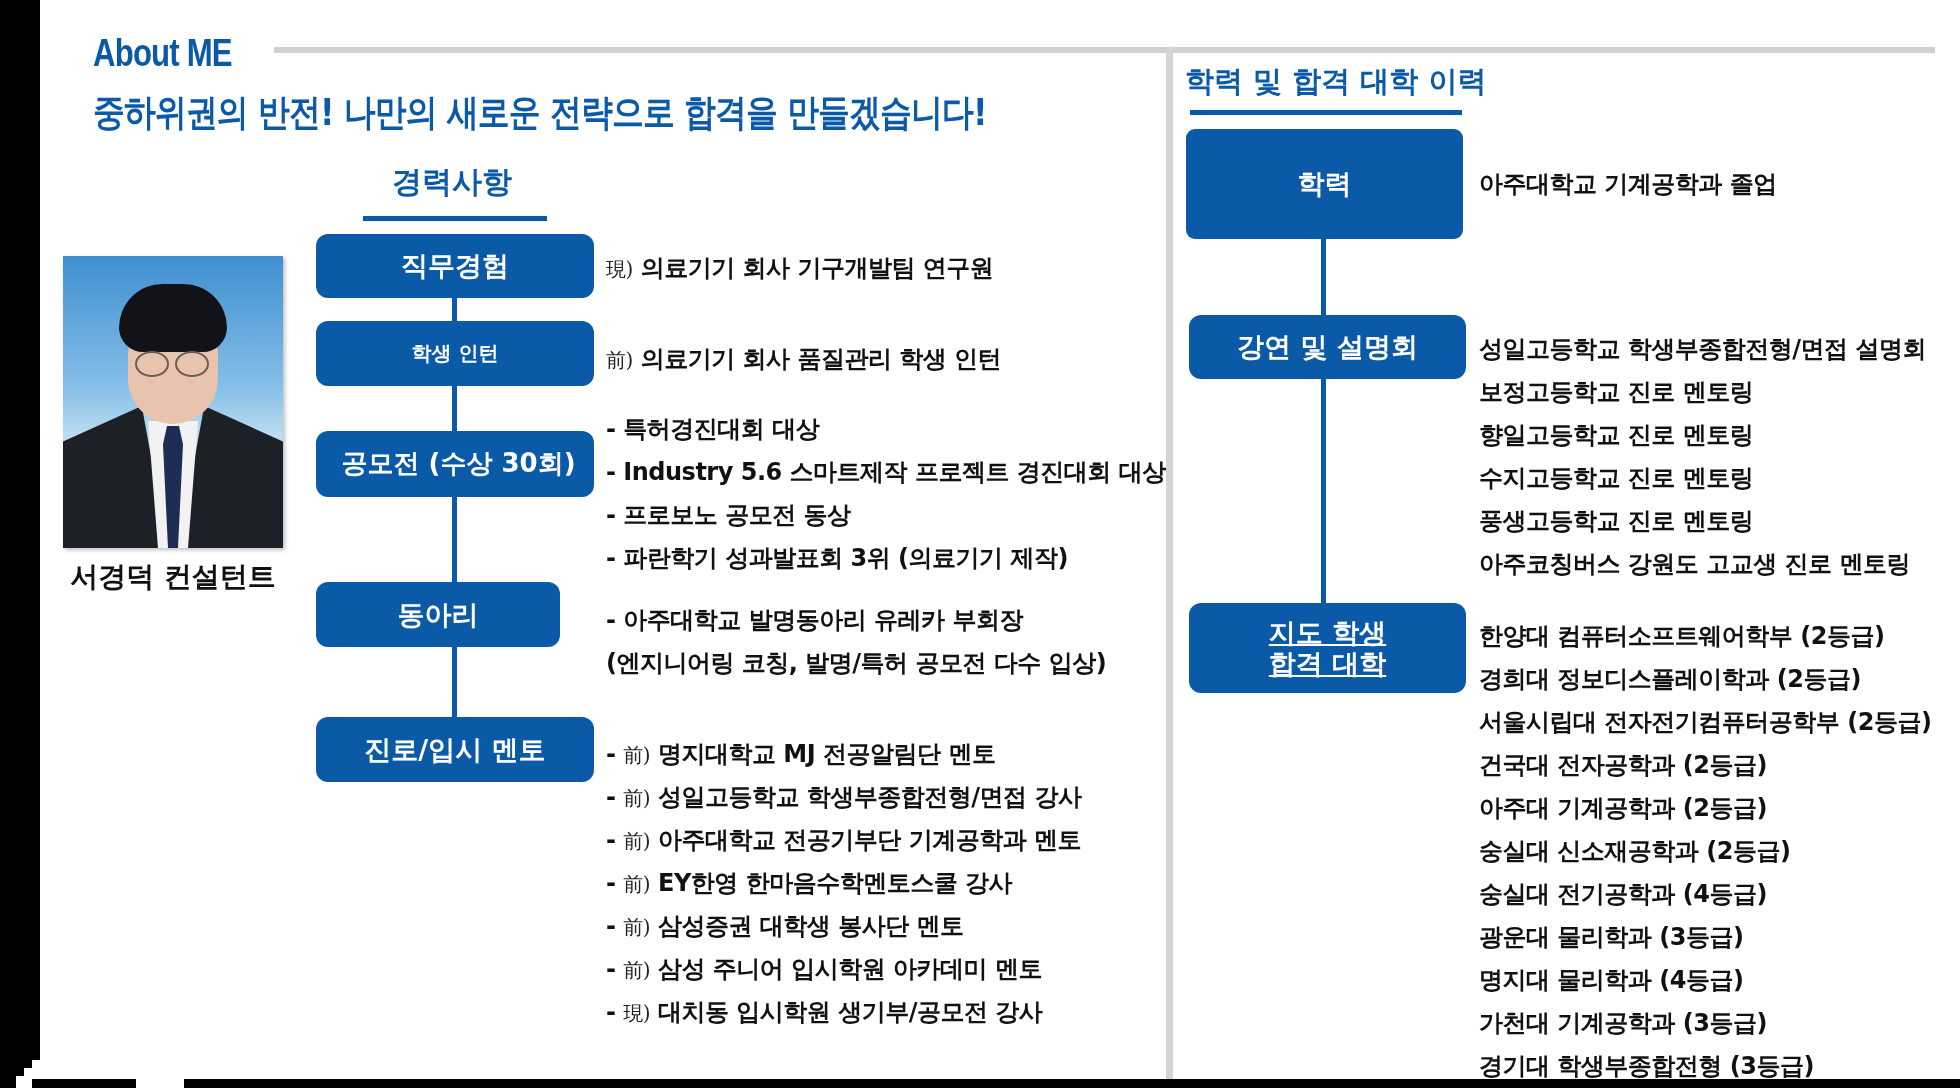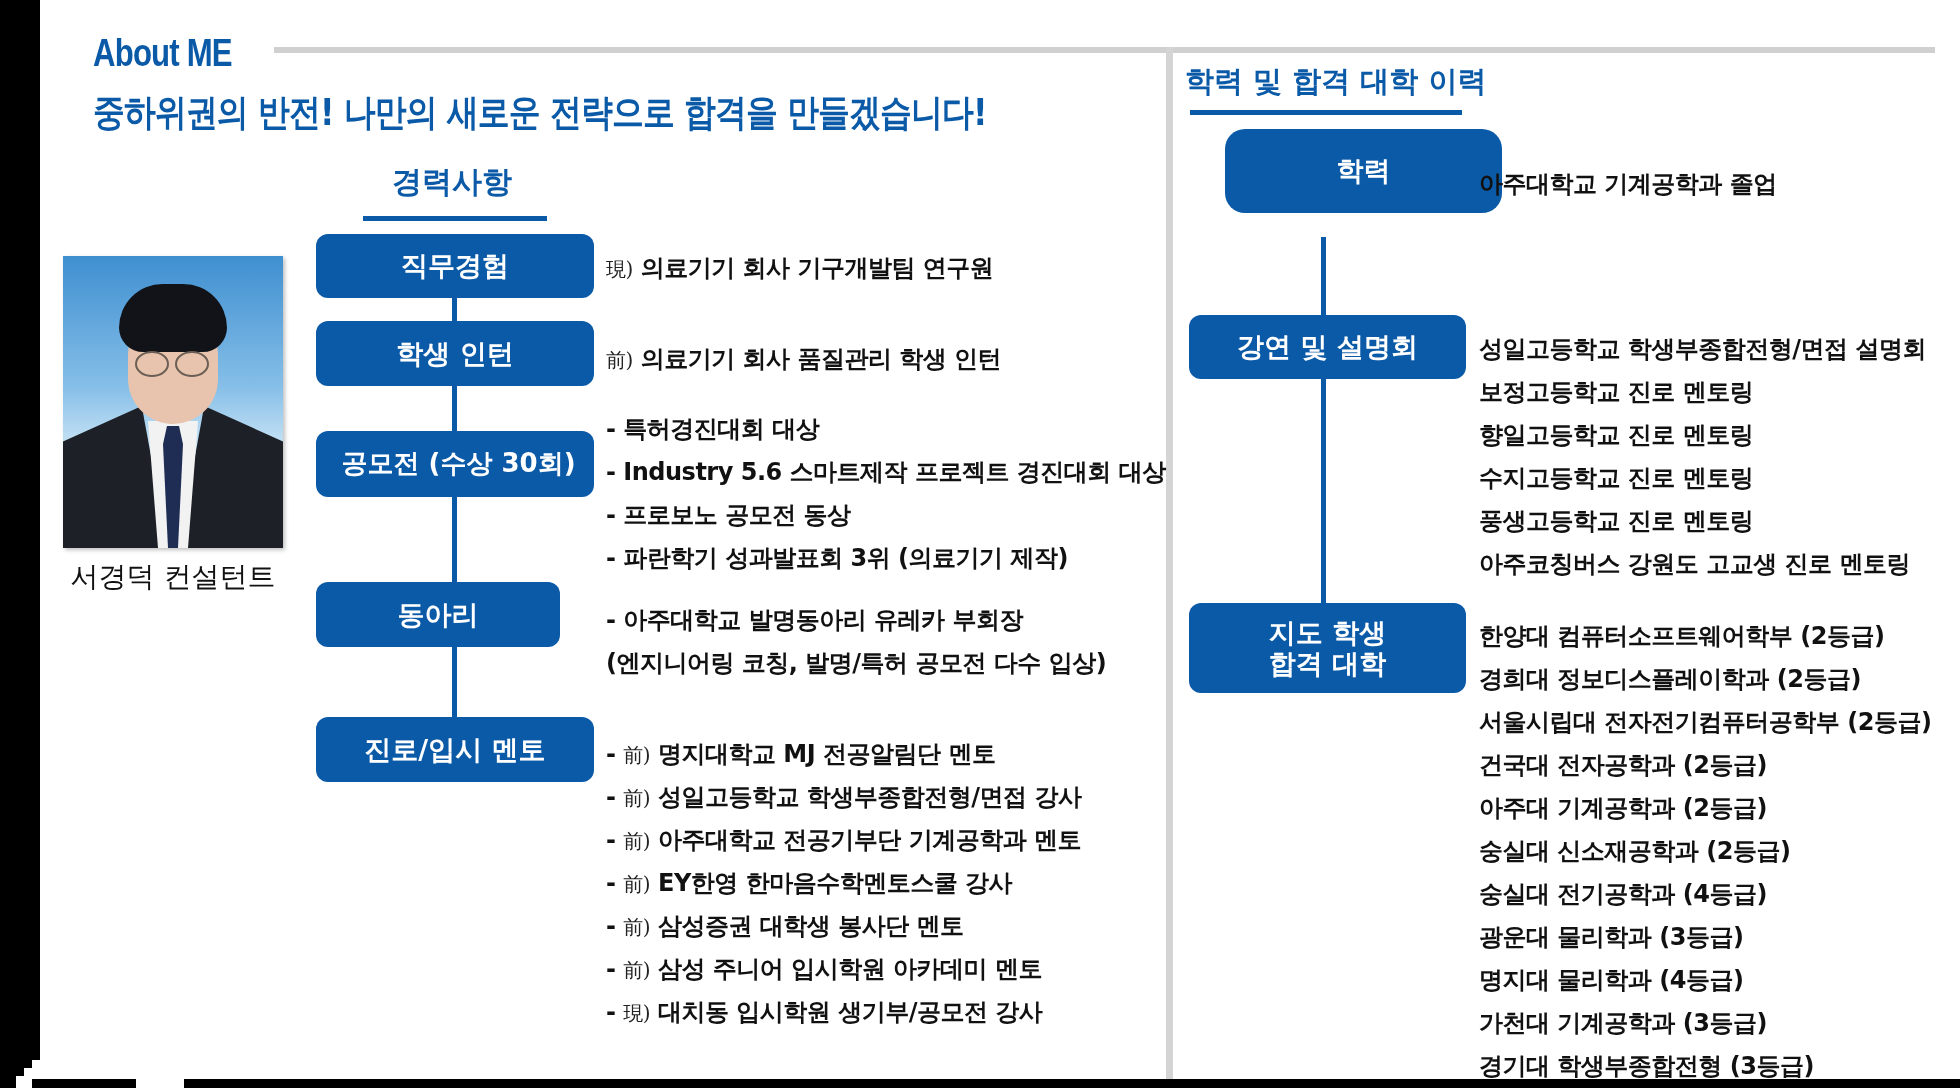--- a/index.html
+++ b/index.html
@@ -25,21 +25,21 @@
     box-shadow: 2px 2px 4px rgba(0,0,0,0.25); overflow: hidden; }
   .photo .hair { position: absolute; left: 56px; top: 28px; width: 108px; height: 68px; background: #111318; border-radius: 54px 54px 30px 30px; }
   .photo .face { position: absolute; left: 65px; top: 58px; width: 90px; height: 110px; background: #e8c3ad; border-radius: 40px 40px 45px 45px; }
   .photo .glasses-l, .photo .glasses-r { position: absolute; top: 95px; width: 34px; height: 26px; border: 2px solid #6b5f55; border-radius: 50%; }
   .photo .glasses-l { left: 72px; } .photo .glasses-r { left: 112px; }
   .photo .shirt { position: absolute; left: 85px; top: 165px; width: 50px; height: 127px; background: #f2f2f2; clip-path: polygon(0 0,100% 0,80% 100%,20% 100%); }
   .photo .tie { position: absolute; left: 100px; top: 170px; width: 20px; height: 122px; background: #1f2d55; clip-path: polygon(20% 0,80% 0,100% 15%,75% 100%,25% 100%,0 15%); }
   .photo .suit-l { position: absolute; left: 0; top: 150px; width: 105px; height: 142px; background: #1d2027; clip-path: polygon(0 25%, 75% 0, 100% 100%, 0 100%); }
   .photo .suit-r { position: absolute; right: 0; top: 150px; width: 105px; height: 142px; background: #1d2027; clip-path: polygon(25% 0, 100% 25%, 100% 100%, 0 100%); }
 
-  .name-caption { position: absolute; left: 63px; top: 558px; width: 220px; text-align: center; font-size: 28px; font-weight: normal; color: #111; white-space: nowrap; }
+  .name-caption { position: absolute; left: 63px; top: 558px; width: 220px; text-align: center; font-size: 28px; font-weight: bold; color: #111; white-space: nowrap; }
 
   .box { position: absolute; background: #0b5aa8; border-radius: 12px; color: #fff; font-weight: bold; display: flex; align-items: center; justify-content: center; text-align: center; line-height: 1.15; white-space: nowrap; }
   .connector { position: absolute; width: 5px; background: #0b5aa8; }
 
   .txt { position: absolute; font-size: 24px; font-weight: bold; color: #111; white-space: nowrap; letter-spacing: -0.5px; }
   .txt .pre { font-weight: normal; font-family: "DejaVu Serif", serif; font-size: 20px; color: #222; }
 </style>
 </head>
 <body>
 
@@ -72,21 +72,21 @@
 <div class="name-caption">서경덕 컨설턴트</div>
 
 <div class="section-title" style="left:392px;top:162px;">경력사항</div>
 <div class="section-underline" style="left:363px;top:216px;width:184px;"></div>
 
 <div class="connector" style="left:452px;top:298px;height:420px;"></div>
 
 <div class="box" style="left:316px;top:234px;width:278px;height:64px;font-size:27px;">
     <span>직무경험</span>
   </div>
-<div class="box" style="left:316px;top:321px;width:278px;height:65px;font-size:27px;">
+<div class="box" style="left:316px;top:321px;width:278px;height:65px;font-size:20px;">
     <span>학생 인턴</span>
   </div>
 <div class="box" style="left:316px;top:431px;width:278px;height:66px;font-size:26px;padding-left:7px;">
     <span>공모전 (수상 30회)</span>
   </div>
 <div class="box" style="left:316px;top:582px;width:244px;height:65px;font-size:27px;">
     <span>동아리</span>
   </div>
 <div class="box" style="left:316px;top:717px;width:278px;height:65px;font-size:27px;">
     <span>진로/입시 멘토</span>
@@ -109,27 +109,27 @@
 <div class="txt" style="left:606px;top:867px;"><span>- </span><span class="pre">前)</span><span> EY한영 한마음수학멘토스쿨 강사</span></div>
 <div class="txt" style="left:606px;top:910px;"><span>- </span><span class="pre">前)</span><span> 삼성증권 대학생 봉사단 멘토</span></div>
 <div class="txt" style="left:606px;top:953px;"><span>- </span><span class="pre">前)</span><span> 삼성 주니어 입시학원 아카데미 멘토</span></div>
 <div class="txt" style="left:606px;top:996px;"><span>- </span><span class="pre">現)</span><span> 대치동 입시학원 생기부/공모전 강사</span></div>
 
 <div class="section-title" style="left:1185px;top:62px;font-size:29px;">학력 및 합격 대학 이력</div>
 <div class="section-underline" style="left:1190px;top:110px;width:272px;"></div>
 
 <div class="connector" style="left:1321px;top:237px;height:368px;"></div>
 
-<div class="box" style="left:1186px;top:129px;width:277px;height:84px;font-size:27px;border-radius:20px;margin-left:39px;">
+<div class="box" style="left:1186px;top:129px;width:277px;height:110px;font-size:27px;border-radius:9px;">
     <span>학력</span>
   </div>
 <div class="box" style="left:1189px;top:315px;width:277px;height:64px;font-size:27px;">
     <span>강연 및 설명회</span>
   </div>
-<div class="box" style="left:1189px;top:603px;width:277px;height:90px;font-size:27px;flex-direction:column;">
+<div class="box" style="left:1189px;top:603px;width:277px;height:90px;font-size:27px;flex-direction:column;text-decoration:underline;">
     <span>지도 학생</span>
     <span>합격 대학</span>
   </div>
 
 <div class="txt" style="left:1479px;top:168px;">아주대학교 기계공학과 졸업</div>
 
 <div class="txt" style="left:1479px;top:333px;">성일고등학교 학생부종합전형/면접 설명회</div>
 <div class="txt" style="left:1479px;top:376px;">보정고등학교 진로 멘토링</div>
 <div class="txt" style="left:1479px;top:419px;">향일고등학교 진로 멘토링</div>
 <div class="txt" style="left:1479px;top:462px;">수지고등학교 진로 멘토링</div>

